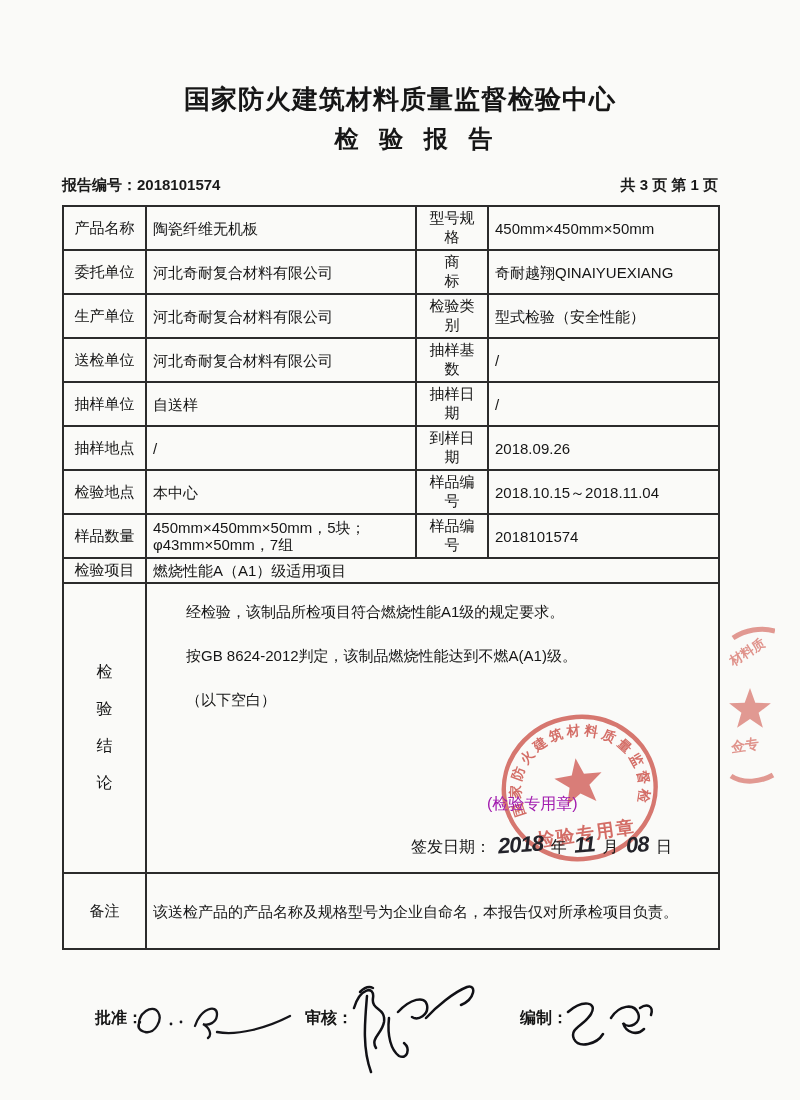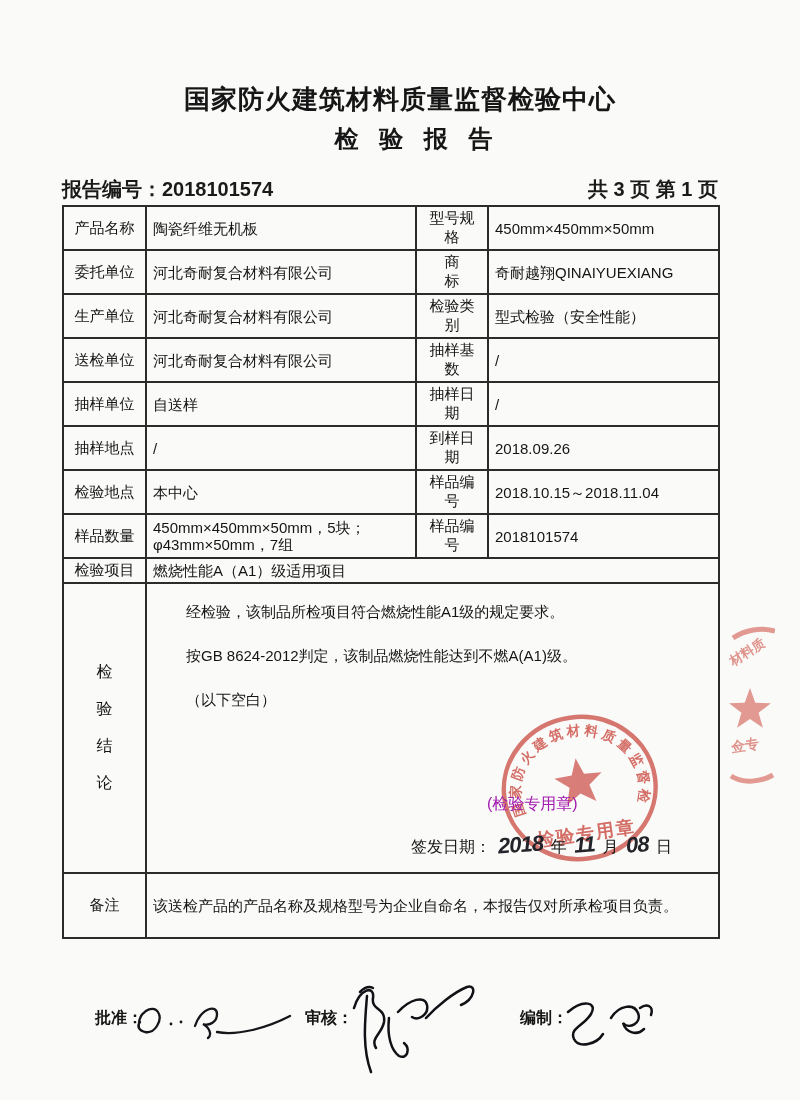--- a/index.html
+++ b/index.html
@@ -19,42 +19,42 @@
     letter-spacing:1px;color:#161616;
   }
   .doc-title{
     position:absolute;left:0;top:123px;width:100%;
     text-align:center;font-size:24px;font-weight:bold;
     letter-spacing:7px;color:#161616;padding-left:17px;
   }
   .meta-row{
     position:absolute;left:62px;top:176px;width:656px;
     display:flex;justify-content:space-between;
-    font-size:20px;font-weight:bold;color:#1a1a1a;
+    font-size:15px;font-weight:bold;color:#1a1a1a;
   }
 
   table.report{
     position:absolute;left:62px;top:205px;
     width:656px;border-collapse:collapse;table-layout:fixed;
     font-size:15px;color:#151515;
   }
   table.report td{
     border:2px solid #2b2b2b;
     padding:2px 6px;
     overflow:hidden;
   }
   td.lab{text-align:center;padding:2px 2px;}
   td.val{text-align:left;padding-left:8px;line-height:17px;}
   tr.r-std{height:42px;padding-left:8px;}
   tr.r-loc{height:40px;}
   tr.r-qty{height:40px;}
   tr.r-basis{height:54px;}
   tr.r-items{height:24px;padding-left:43px;}
   tr.r-concl{height:284px;}
-  tr.r-remark{height:65px;}
+  tr.r-remark{height:76px;}
 
   td.concl-lab{vertical-align:middle;}
   .vlabel{display:flex;flex-direction:column;align-items:center;gap:16px;font-size:16px;}
   td.concl-val{position:relative;vertical-align:top;padding:0;}
   .concl-inner{position:relative;width:100%;height:284px;}
   .concl-p{margin:0;padding-left:17px;text-indent:16px;line-height:20px;}
   .p1{padding-top:16px;}
   .p2{padding-top:24px;}
   .p3{padding-top:24px;}
   .stamp-note{position:absolute;left:334px;top:208px;font-size:16px;color:#a21caf;}

